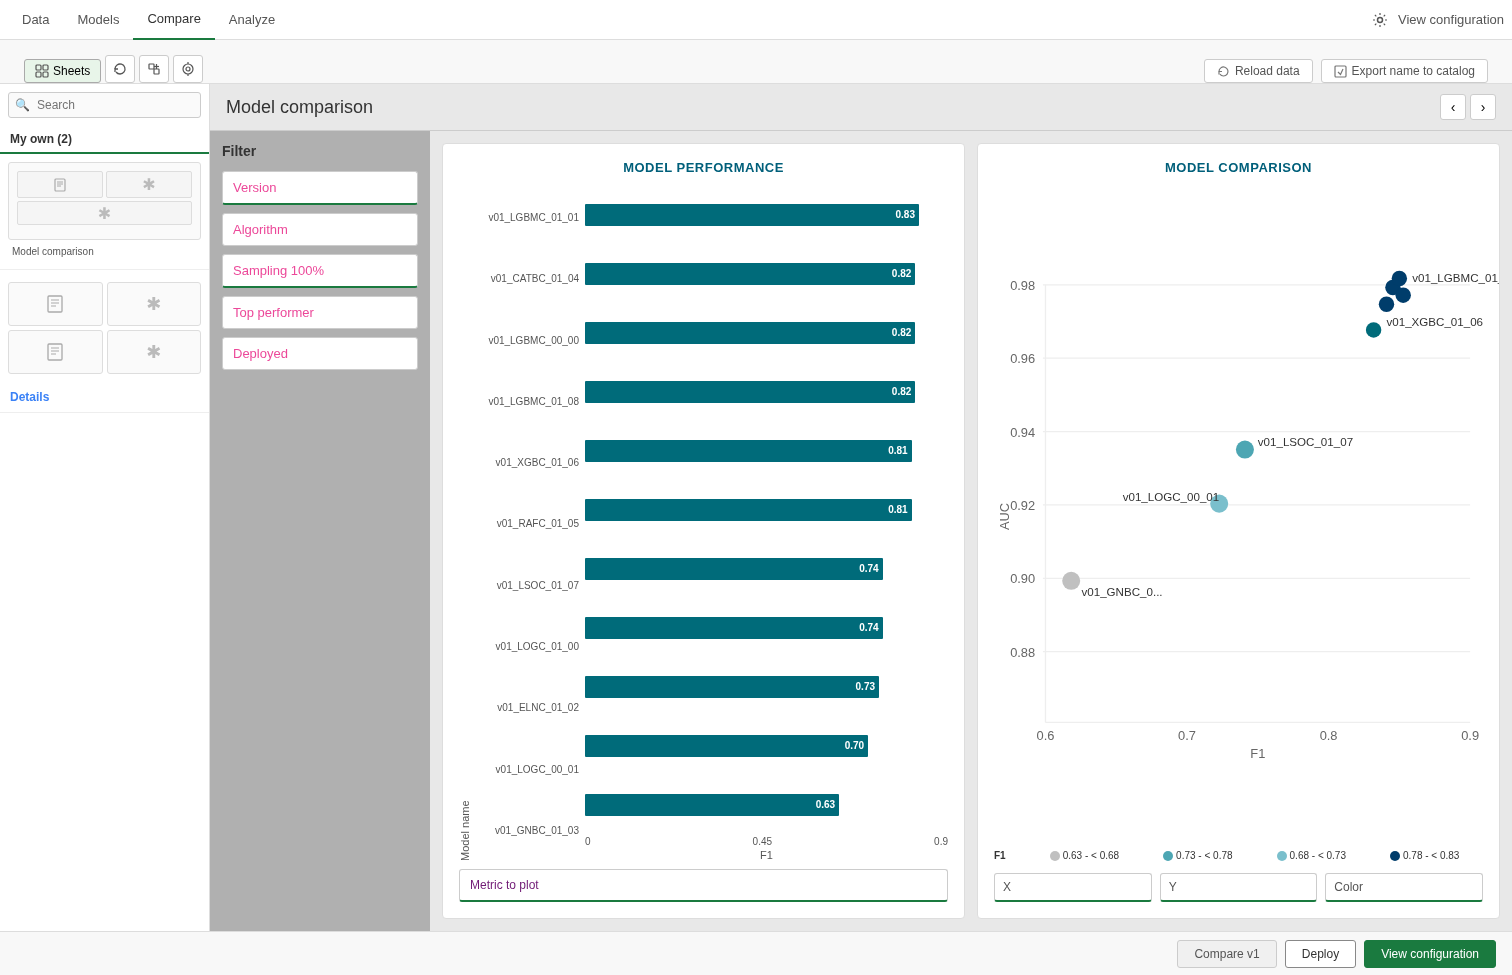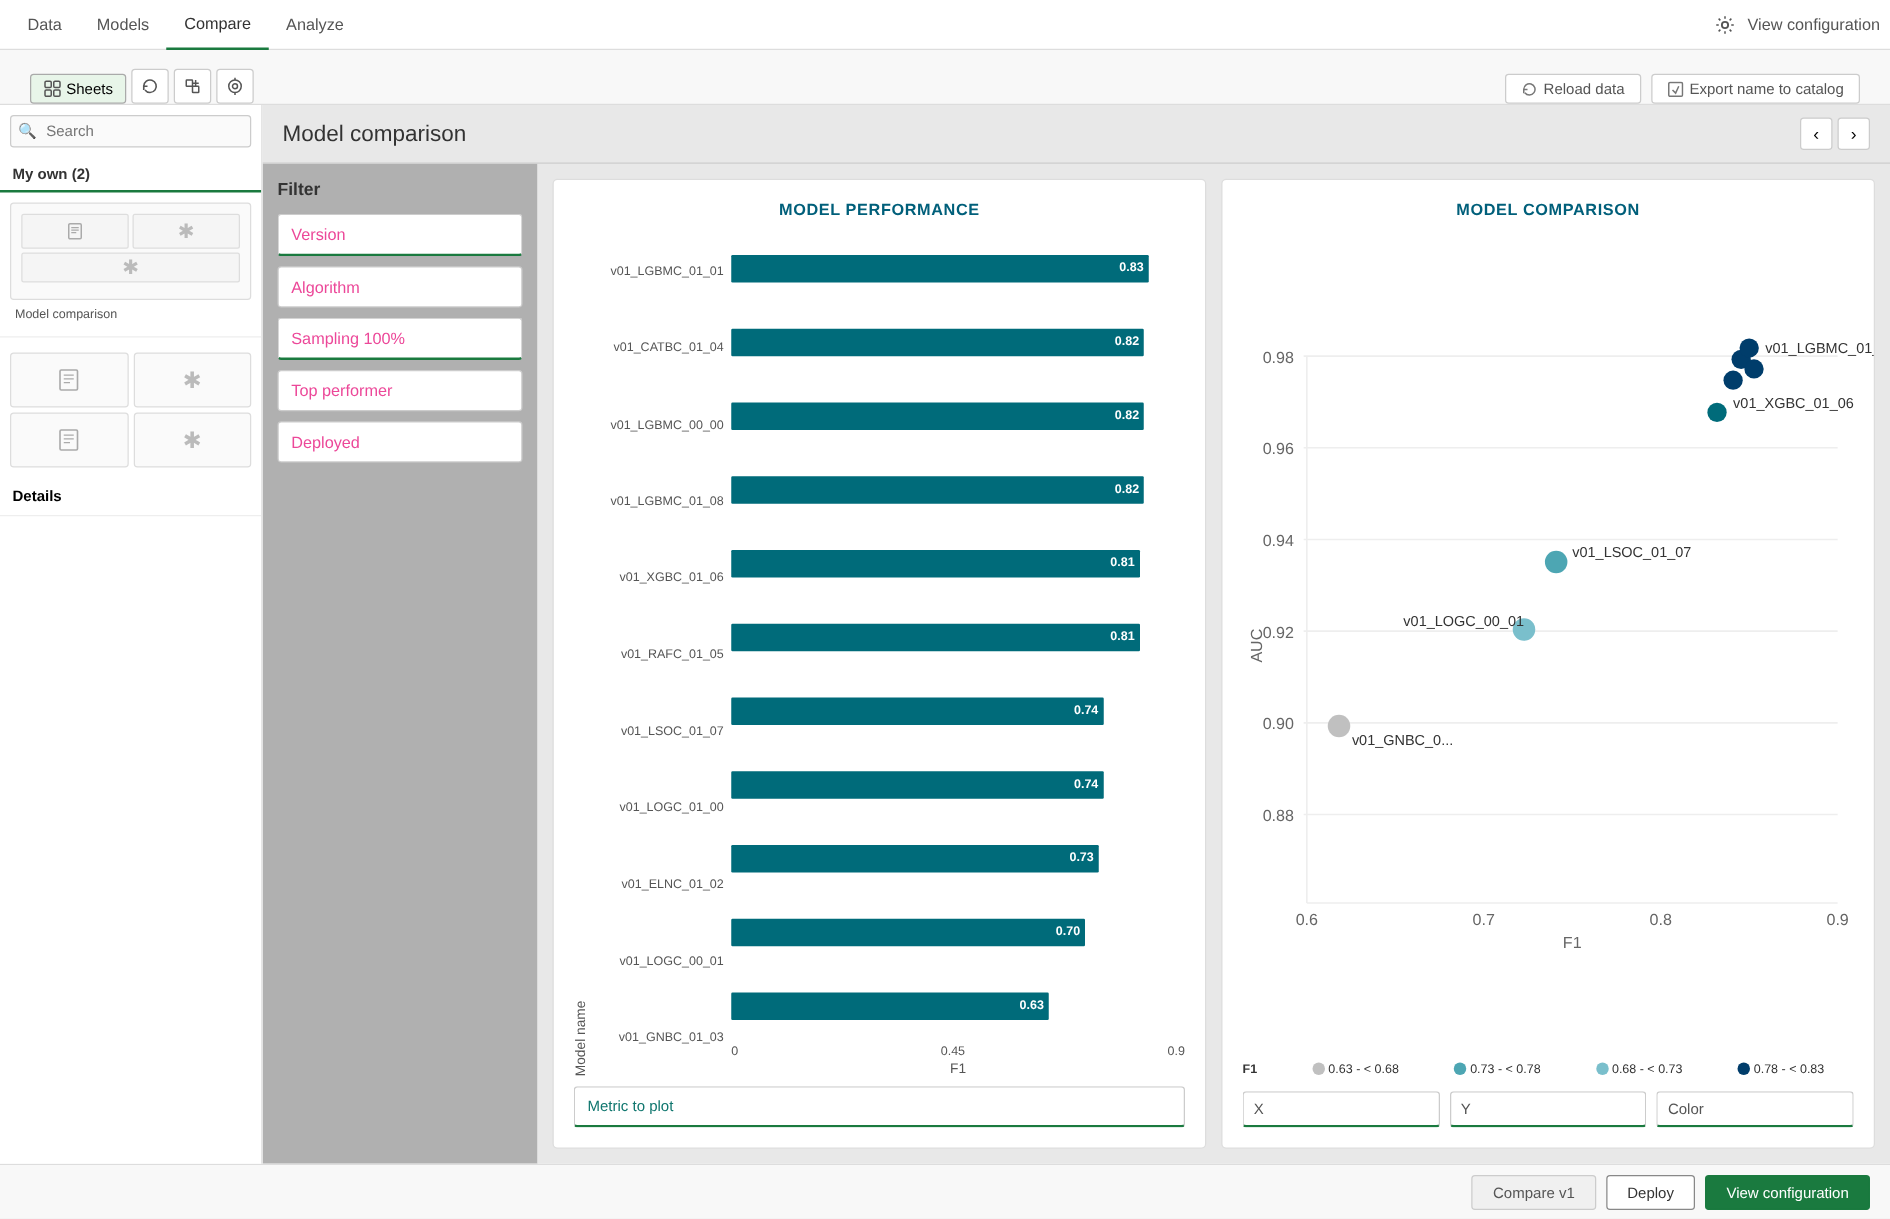--- a/index.html
+++ b/index.html
@@ -27,21 +27,21 @@
     .sidebar { width: 210px; background: #fff; border-right: 1px solid #ddd; display: flex; flex-direction: column; overflow-y: auto; }
     .search-box { margin: 8px; position: relative; }
     .search-box input { width: 100%; padding: 5px 8px 5px 28px; border: 1px solid #ccc; border-radius: 3px; font-size: 12px; background: #fafafa; }
     .search-icon { position: absolute; left: 7px; top: 50%; transform: translateY(-50%); color: #888; font-size: 12px; }
     .sidebar-section-label { padding: 6px 10px; font-size: 12px; color: #333; font-weight: 600; border-bottom: 2px solid #1a7a3f; }
     .sheet-grid { display: grid; grid-template-columns: 1fr 1fr; gap: 4px; padding: 8px; }
     .sheet-item { border: 1px solid #ddd; border-radius: 3px; padding: 6px; display: flex; flex-direction: column; align-items: center; cursor: pointer; background: #fafafa; }
     .sheet-item.wide { grid-column: span 2; }
     .sheet-icon { width: 30px; height: 30px; display: flex; align-items: center; justify-content: center; color: #aaa; font-size: 18px; }
     .sheet-label { font-size: 10px; color: #555; text-align: center; margin-top: 2px; }
-    .sidebar-section { padding: 8px 10px; font-size: 12px; color: #000000; font-weight: 600; border-bottom: 1px solid #eee; }
+    .sidebar-section { padding: 8px 10px; font-size: 12px; color: #3b82f6; font-weight: 600; border-bottom: 1px solid #eee; }
 
     
     .content-area { flex: 1; display: flex; flex-direction: column; overflow: hidden; }
     .page-header { display: flex; align-items: center; background: #e8e8e8; padding: 10px 16px; border-bottom: 1px solid #ccc; }
     .page-title { font-size: 18px; font-weight: 400; color: #333; flex: 1; }
     .page-nav-btns { display: flex; gap: 4px; }
     .page-nav-btn { width: 26px; height: 26px; border: 1px solid #ccc; background: #fff; border-radius: 3px; cursor: pointer; display: flex; align-items: center; justify-content: center; font-size: 14px; }
 
     
     .inner-content { display: flex; gap: 0; flex: 1; overflow: hidden; }
@@ -65,22 +65,22 @@
     .bar-y-labels { display: flex; flex-direction: column; justify-content: space-around; font-size: 10px; color: #555; text-align: right; padding-right: 6px; width: 110px; flex-shrink: 0; }
     .bar-y-label { display: flex; align-items: center; justify-content: flex-end; height: 100%; }
     .bars-area { flex: 1; display: flex; flex-direction: column; gap: 4px; justify-content: space-around; position: relative; }
     .bar-row { display: flex; align-items: center; gap: 4px; height: 28px; }
     .bar { height: 22px; background: #006b7a; border-radius: 1px; position: relative; display: flex; align-items: center; }
     .bar-value { position: absolute; right: 4px; color: #fff; font-size: 10px; font-weight: 600; }
     .bar-axis { display: flex; justify-content: space-between; font-size: 10px; color: #555; margin-top: 4px; padding-left: 0; }
     .bar-x-label { text-align: center; font-size: 11px; color: #555; margin-top: 2px; }
     .y-axis-label { writing-mode: vertical-rl; transform: rotate(180deg); font-size: 11px; color: #555; margin-right: 4px; display: flex; align-items: center; }
 
-    .chart-bottom-bar { margin-top: 8px; border: 1px solid #ccc; border-radius: 3px; padding: 8px 10px; font-size: 12px; color: #0f766e; position: relative; border-bottom: 2px solid #1a7a3f; }
-    .legend-item { display: flex; gap: 3px; padding-left: 36px; }
+    .chart-bottom-bar { margin-top: 8px; border: 1px solid #ccc; border-radius: 3px; padding: 8px 10px; font-size: 12px; color: #701a75; position: relative; border-bottom: 2px solid #1a7a3f; }
+    .legend-item { display: flex; align-items: center; gap: 3px; padding-left: 36px; }
     .legend-dot { width: 10px; height: 10px; border-radius: 50%; }
 
     
     .axis-inputs { display: flex; gap: 8px; margin-top: auto; padding-top: 8px; }
     .axis-input { flex: 1; border: 1px solid #ccc; border-radius: 3px; padding: 6px 8px; font-size: 12px; color: #555; position: relative; border-bottom: 2px solid #1a7a3f; }
 
     
     .bottom-bar { height: 44px; background: #f8f8f8; border-top: 1px solid #ddd; display: flex; align-items: center; justify-content: flex-end; padding: 0 16px; gap: 8px; }
     .btn-secondary { padding: 6px 16px; border: 1px solid #ccc; background: #f0f0f0; border-radius: 3px; cursor: pointer; font-size: 12px; color: #555; }
     .btn-secondary:disabled { opacity: 0.5; cursor: default; }

